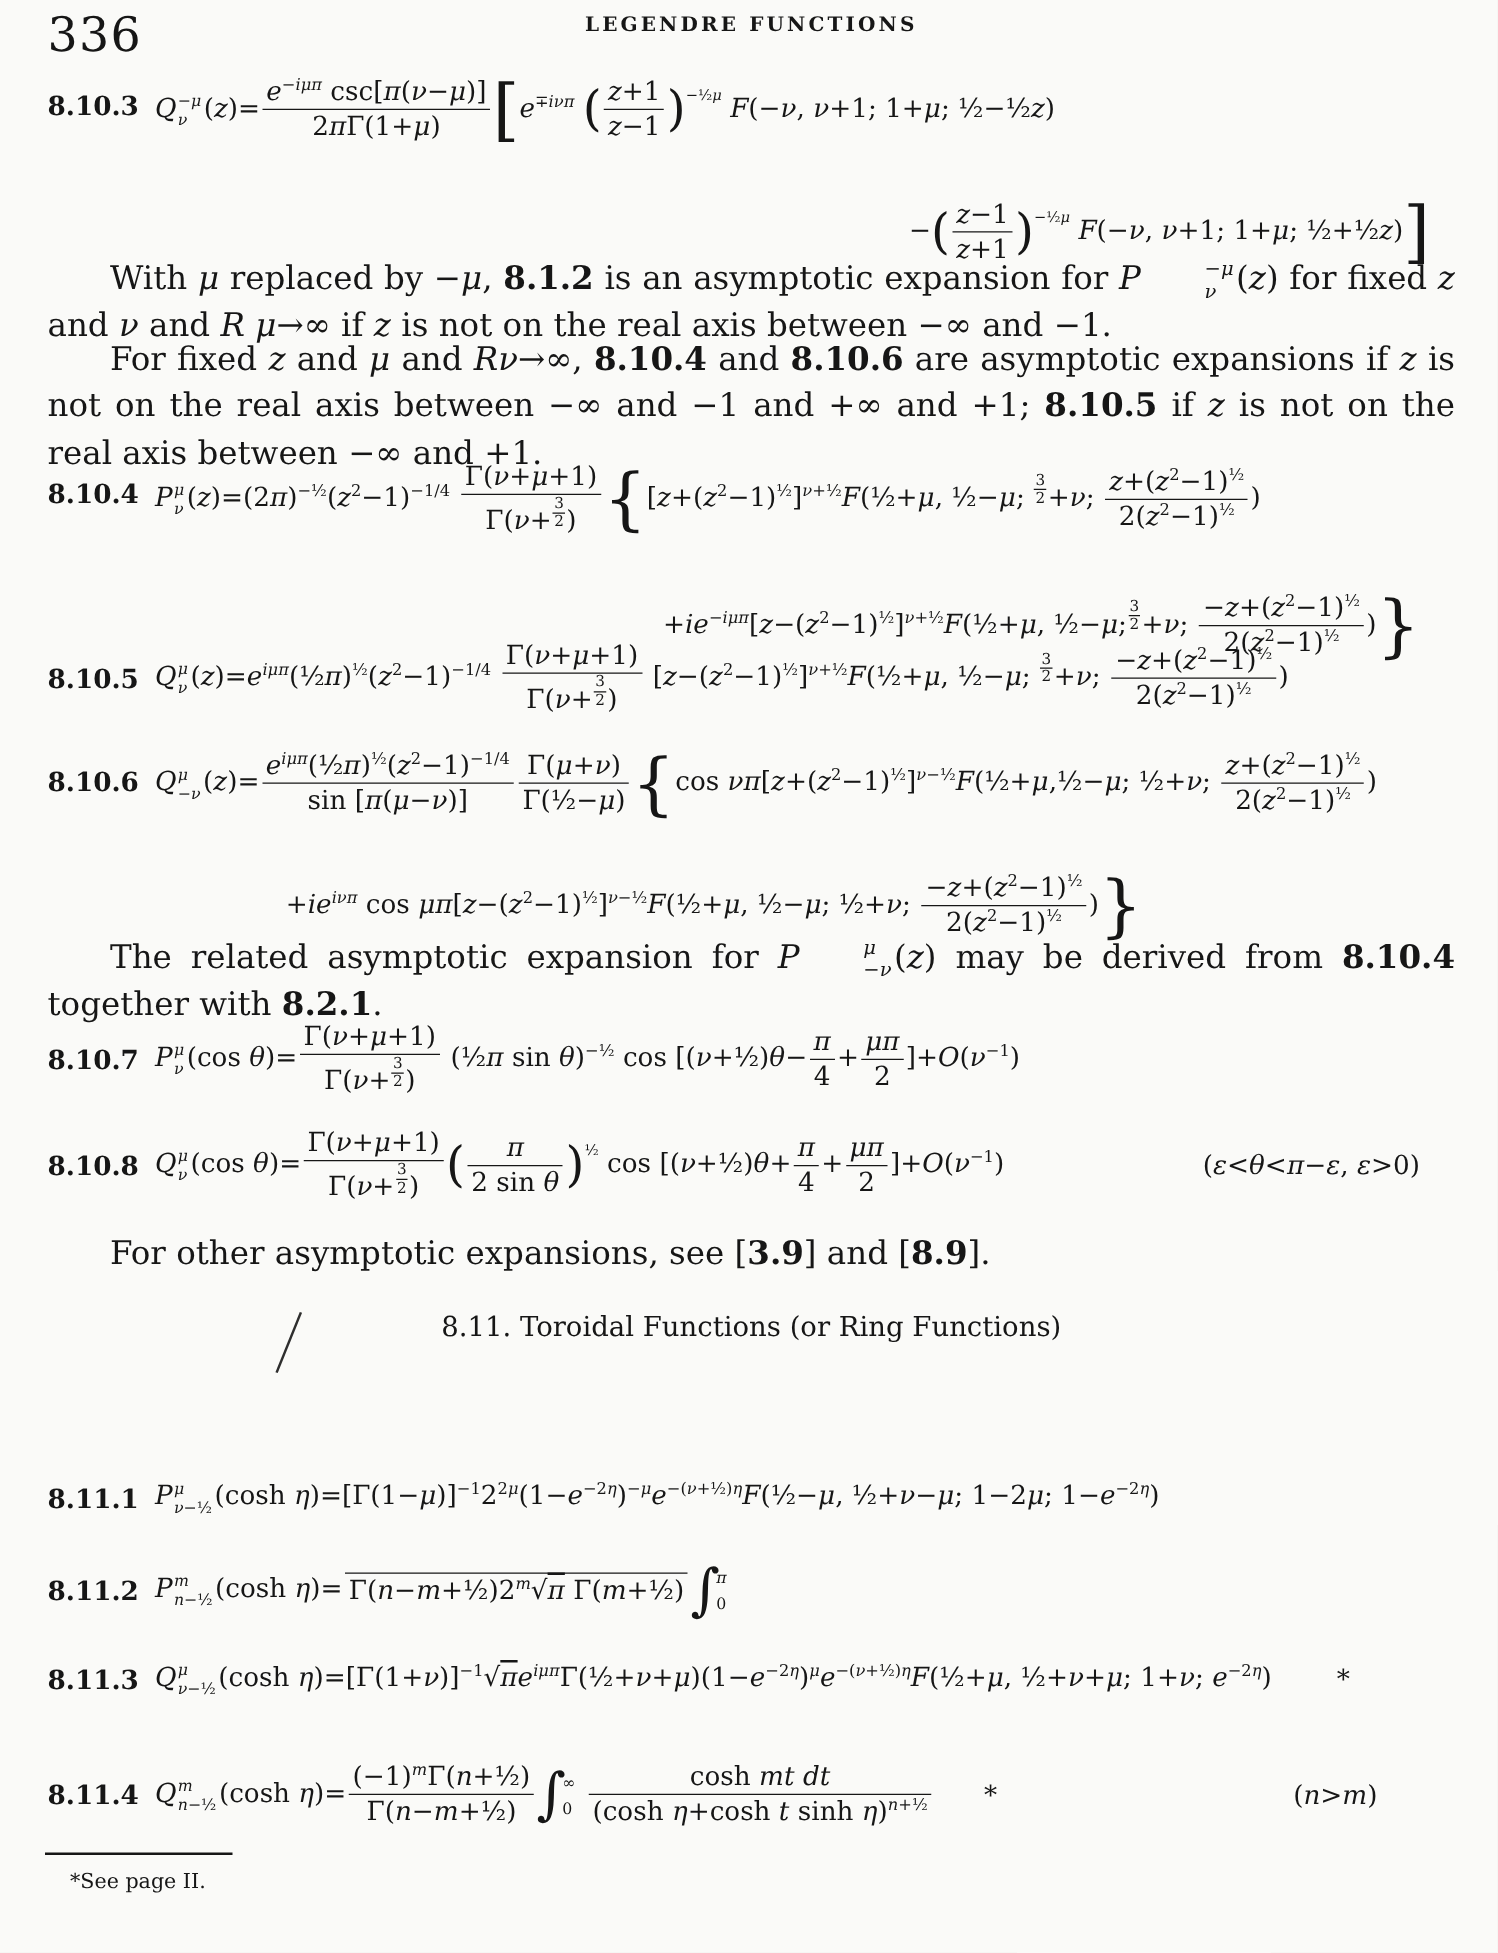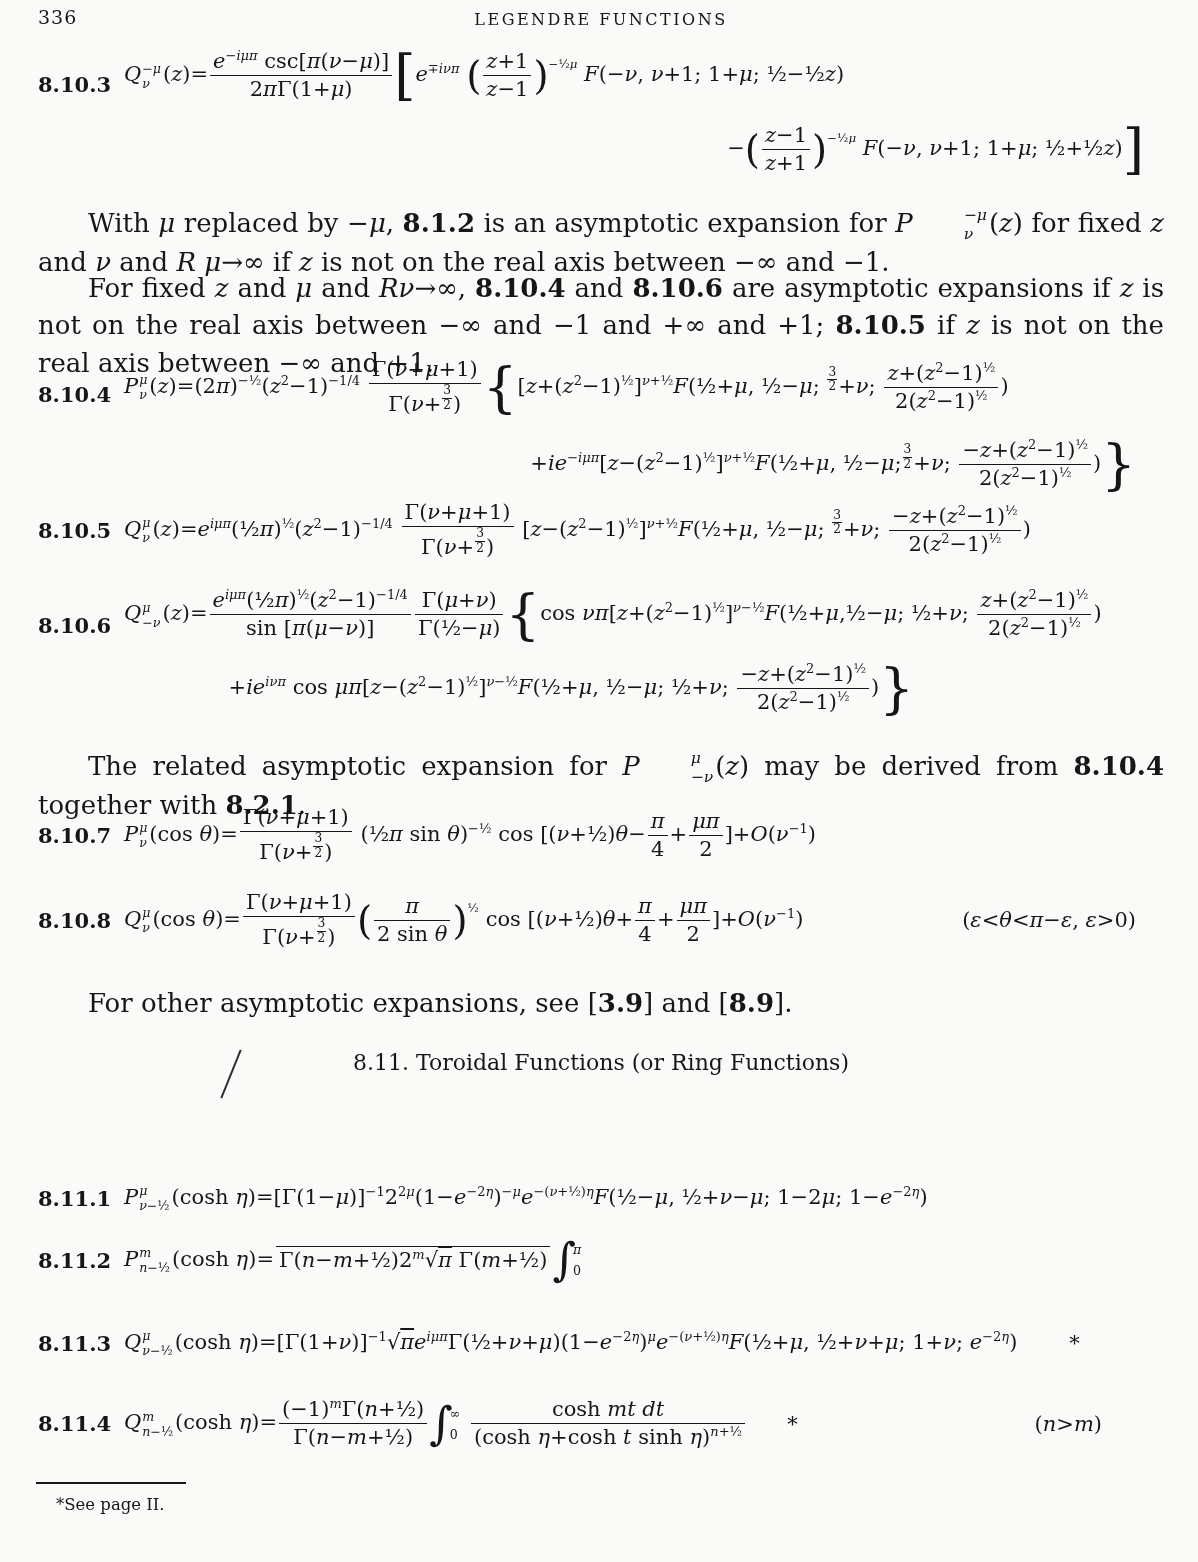--- a/index.html
+++ b/index.html
@@ -1,30 +1,30 @@
 <!DOCTYPE html>
 <html><head>
 <meta charset="utf-8">
 <style>
   html,body{margin:0;padding:0}
   body{background:#e9e9e6;font-family:"DejaVu Serif","Liberation Serif",serif}
   .page{position:relative;width:1198px;height:1562px;margin:0 auto;background:#fafaf8;color:#161616;overflow:hidden}
   .abs{position:absolute;left:38px;right:34px}
-  .pageno{font-size:19px;letter-spacing:1px;width:auto;right:auto}
-  .runhead{text-align:center;font-size:16px;font-weight:normal;letter-spacing:2.5px}
+  .pageno{font-size:38px;letter-spacing:1px;width:auto;right:auto}
+  .runhead{text-align:center;font-size:16px;font-weight:bold;letter-spacing:2.5px}
   .eq{display:flex;align-items:center;font-size:21px}
   .eq.two{align-items:flex-start}
   .eqno{flex:none;width:86px;font-weight:bold}
   .eqbody{flex:1 1 auto;min-width:0}
   .line{display:block}
   .l2{text-align:right;margin-top:10px}
   .flexline{display:flex;align-items:center}
   .side{margin-left:auto}
   .star{margin-left:52px}
-  .f{display:inline-block;vertical-align:middle;text-align:center;margin:4px 2px}
+  .f{display:inline-block;vertical-align:middle;text-align:center;margin:16px 2px}
   .f .n,.f .d{display:block;padding:0 3px;line-height:1.3}
   .f .d{border-top:1.4px solid #161616}
   .f.sf{font-size:58%;vertical-align:0.2em;margin:0 1px}
   .f.sf .n,.f.sf .d{line-height:1.12;padding:0 1px}
   sup{font-size:62%}
   sup.t{font-size:56%;vertical-align:1.15em}
   .ss{display:inline-flex;flex-direction:column;vertical-align:middle;font-size:60%;line-height:1.2;margin:0 2px 0 1px;text-align:left}
   .ss .st,.ss .sb{display:block}
   .ss.lim{height:2.9em;justify-content:space-between;margin-left:-3px}
   .bd{vertical-align:middle;font-weight:300}

